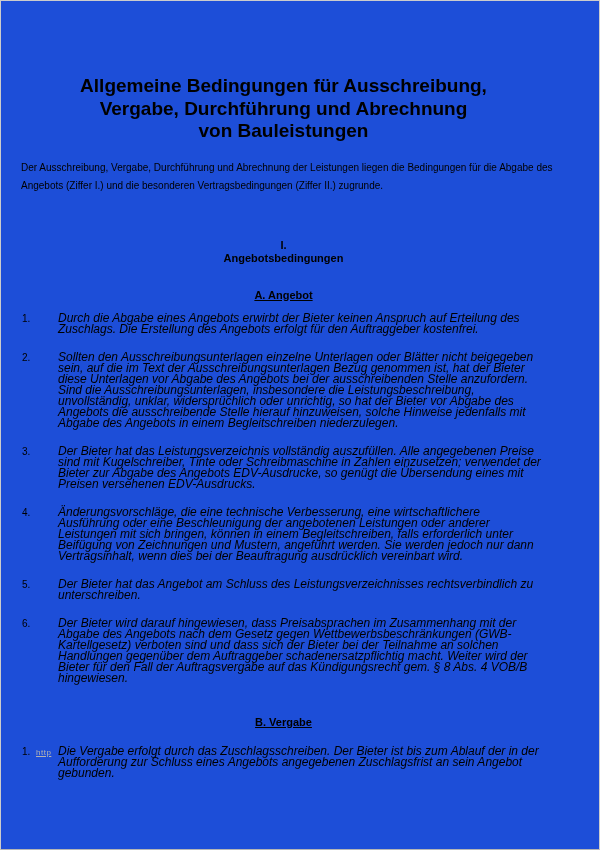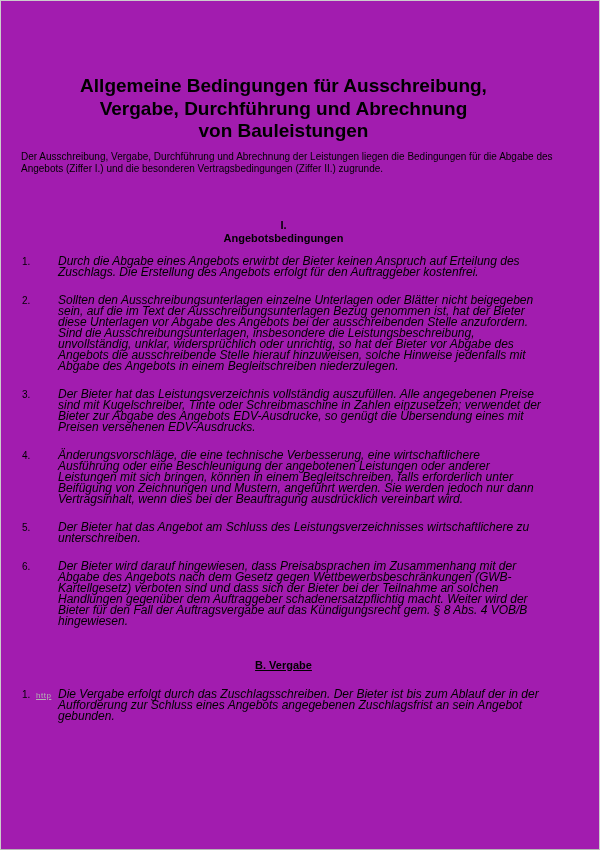--- a/index.html
+++ b/index.html
@@ -2,21 +2,21 @@
 <html><head>
 <meta charset="utf-8">
 <style>
   * { margin: 0; padding: 0; box-sizing: border-box; }
   html, body { margin: 0; background: #ffffff; }
 
   .page {
     position: relative;
     width: 600px;
     height: 850px;
-    background: #a21caf;
+    background: #1d4ed8;
     border: 1px solid #cccccc;
     border-bottom-color: #b5b5b5;
     overflow: hidden;
     font-family: "Liberation Sans", sans-serif;
     color: #000000;
   }
 
   .content {
     margin-left: 20px;
     width: 525px;
@@ -25,24 +25,24 @@
 
   .title {
     font-size: 19px;
     line-height: 22.5px;
     font-weight: bold;
     text-align: center;
     white-space: pre-line;
   }
 
   .intro {
-    margin-top: 8px;
+    margin-top: 16px;
     width: 540px;
     font-size: 10px;
-    line-height: 12px;
+    line-height: 18px;
   }
 
   .sec-heading {
     margin-top: 44px;
     font-size: 11px;
     line-height: 13px;
     font-weight: bold;
     text-align: center;
     white-space: pre-line;
   }
@@ -102,20 +102,21 @@
 
     <h1 class="title">Allgemeine Bedingungen für Ausschreibung,
 Vergabe, Durchführung und Abrechnung
 von Bauleistungen</h1>
 
     <p class="intro">Der Ausschreibung, Vergabe, Durchführung und Abrechnung der Leistungen liegen die Bedingungen für die Abgabe des Angebots (Ziffer I.) und die besonderen Vertragsbedingungen (Ziffer II.) zugrunde.</p>
 
     <h2 class="sec-heading">I.
 Angebotsbedingungen</h2>
 
+    <h3 class="sub-heading">A. Angebot</h3>
 
     <div class="items">
 
       <div class="item">
         <span class="num">1.</span>
         <div class="text">
           <p>Durch die Abgabe eines Angebots erwirbt der Bieter keinen Anspruch auf Erteilung des Zuschlags. Die Erstellung des Angebots erfolgt für den Auftraggeber kostenfrei.</p>
         </div>
       </div>
 
@@ -136,21 +137,21 @@
       <div class="item">
         <span class="num">4.</span>
         <div class="text">
           <p>Änderungsvorschläge, die eine technische Verbesserung, eine wirtschaftlichere Ausführung oder eine Beschleunigung der angebotenen Leistungen oder anderer Leistungen mit sich bringen, können in einem Begleitschreiben, falls erforderlich unter Beifügung von Zeichnungen und Mustern, angeführt werden. Sie werden jedoch nur dann Vertragsinhalt, wenn dies bei der Beauftragung ausdrücklich vereinbart wird.</p>
         </div>
       </div>
 
       <div class="item">
         <span class="num">5.</span>
         <div class="text">
-          <p>Der Bieter hat das Angebot am Schluss des Leistungsverzeichnisses wirtschaftlichere zu unterschreiben.</p>
+          <p>Der Bieter hat das Angebot am Schluss des Leistungsverzeichnisses rechtsverbindlich zu unterschreiben.</p>
         </div>
       </div>
 
       <div class="item">
         <span class="num">6.</span>
         <div class="text">
           <p>Der Bieter wird darauf hingewiesen, dass Preisabsprachen im Zusammenhang mit der Abgabe des Angebots nach dem Gesetz gegen Wettbewerbsbeschränkungen (GWB-Kartellgesetz) verboten sind und dass sich der Bieter bei der Teilnahme an solchen Handlungen gegenüber dem Auftraggeber schadenersatzpflichtig macht. Weiter wird der Bieter für den Fall der Auftragsvergabe auf das Kündigungsrecht gem. § 8 Abs. 4 VOB/B hingewiesen.</p>
         </div>
       </div>
 

